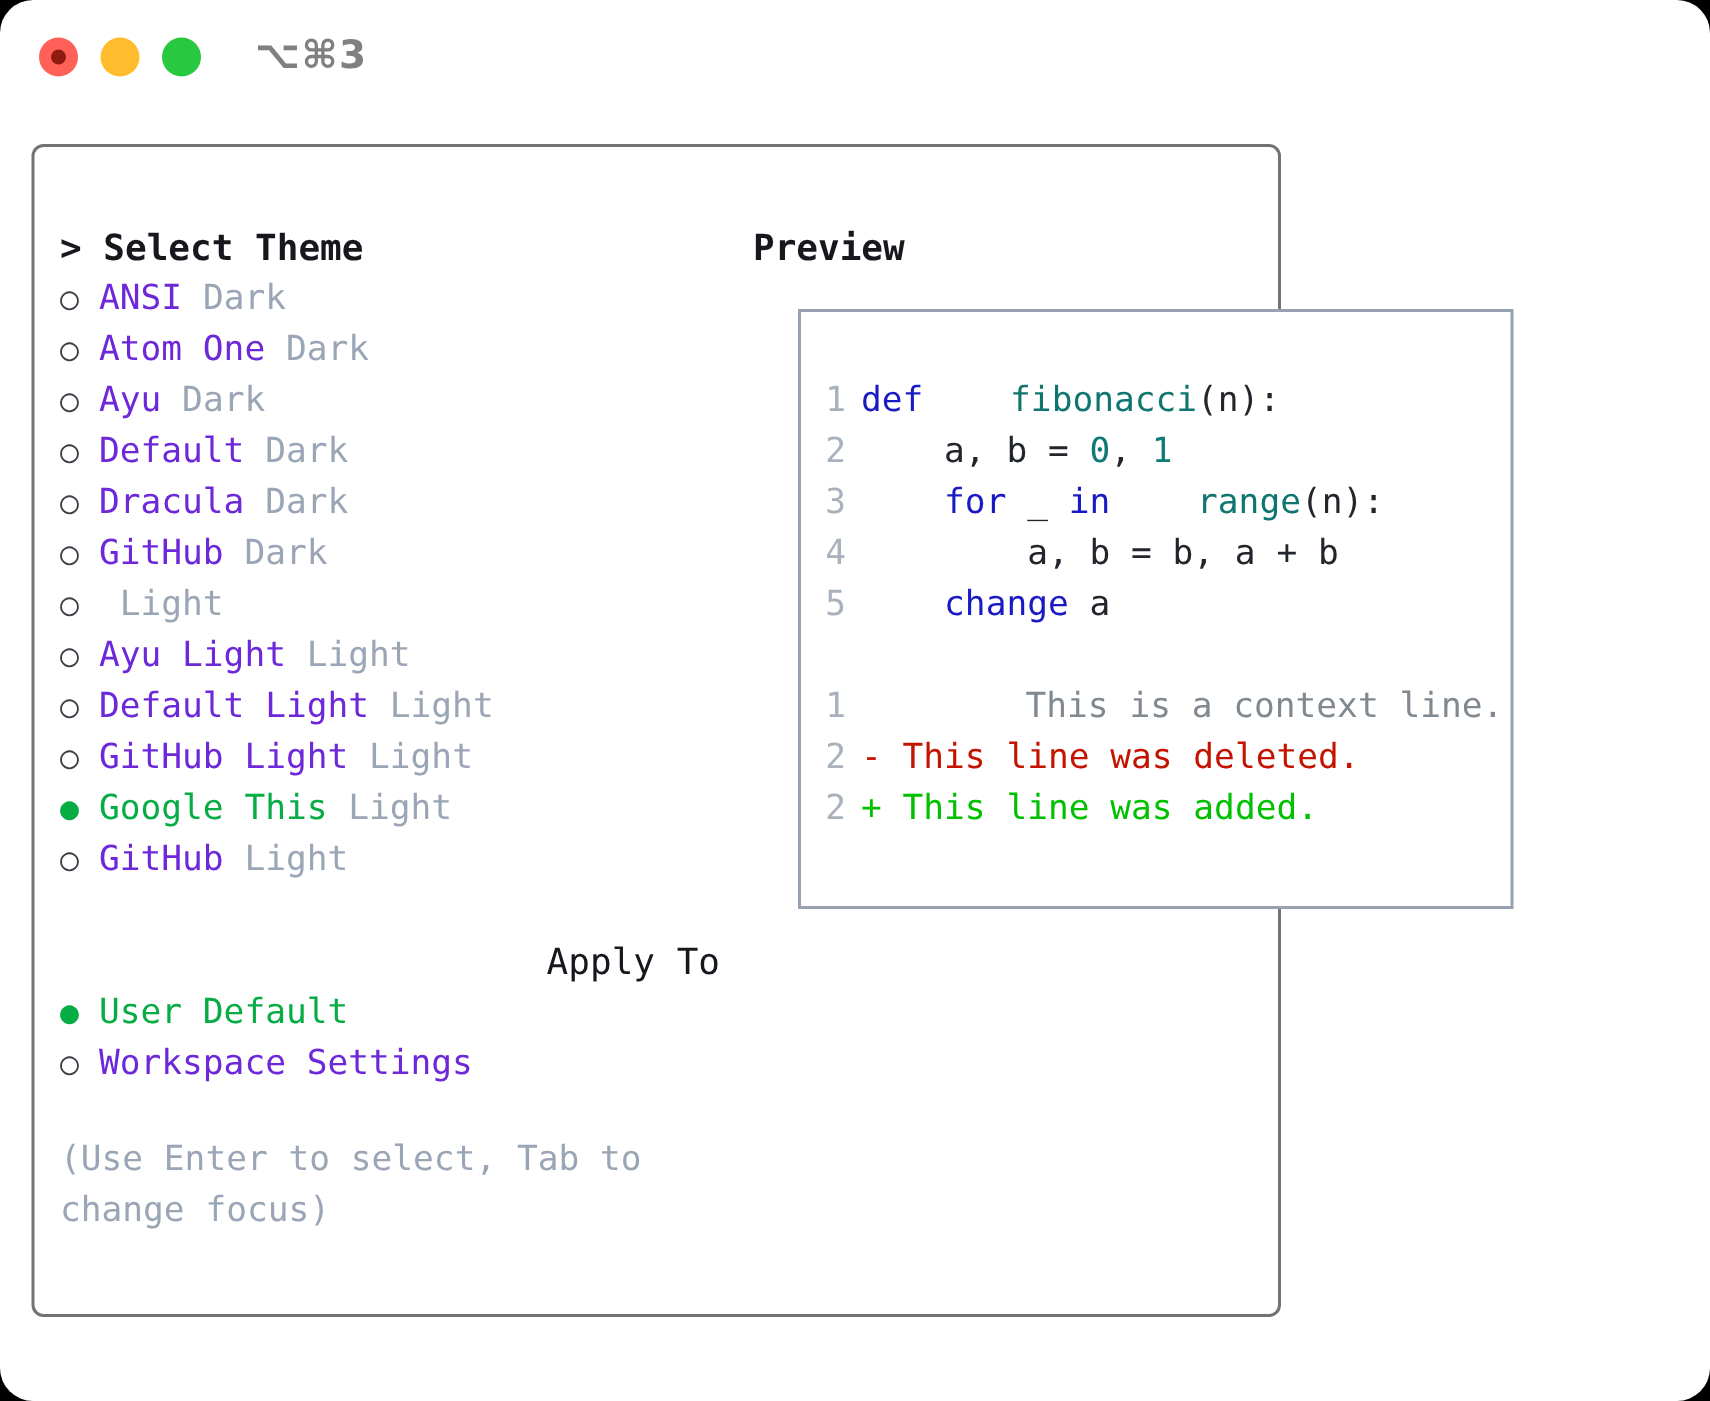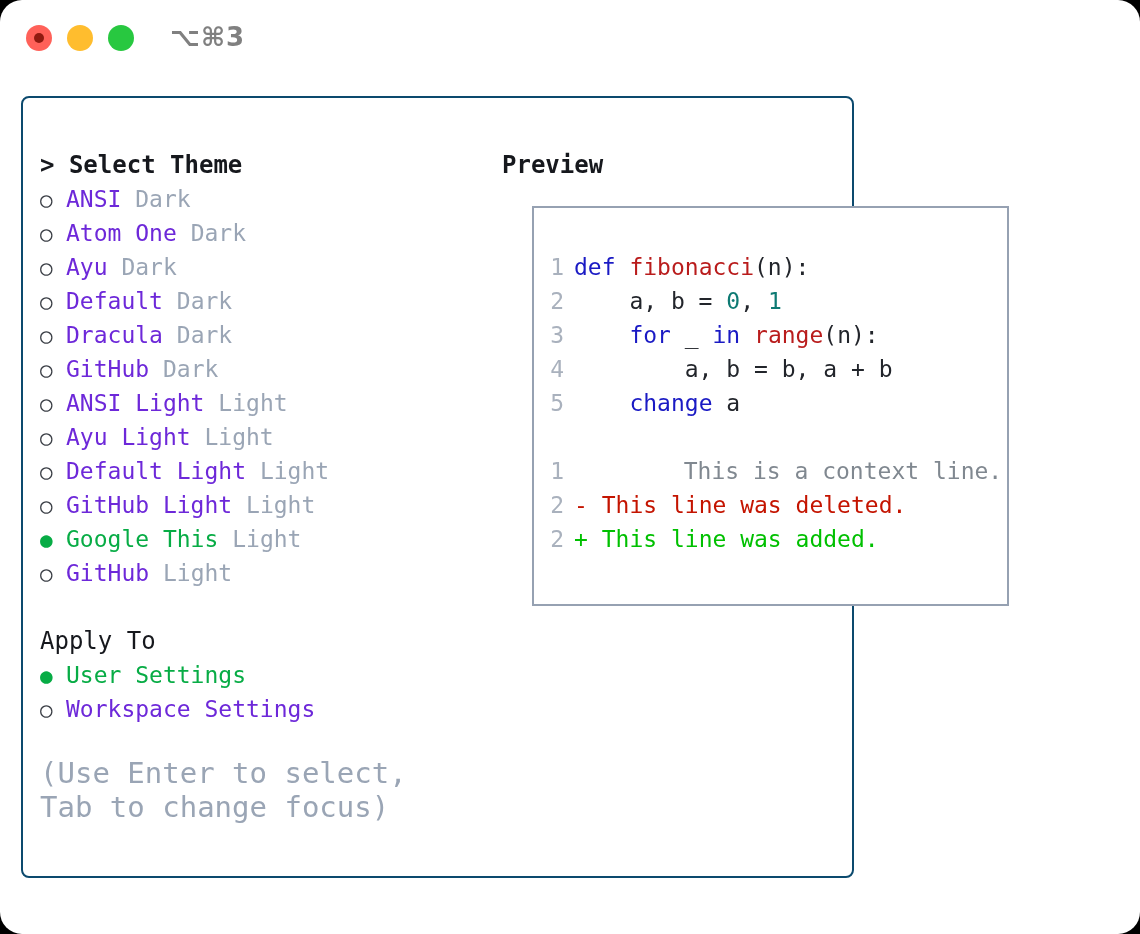--- a/index.html
+++ b/index.html
@@ -65,21 +65,21 @@
     letter-spacing: 1px;
     font-family: "DejaVu Sans", sans-serif;
   }
 
   
   .panel {
     position: absolute;
     left: 21px; top: 96px;
     width: 833px;
     height: 782px;
-    border: 2px solid #0c4a6e;
+    border: 2px solid #737373;
     border-radius: 8px;
     box-sizing: border-box;
     background: #ffffff;
   }
 
   
   .col-left {
     position: absolute;
     left: 17px; top: 50px;
     width: 440px;
@@ -93,20 +93,21 @@
   .section-header {
     font-size: 24px;
     font-weight: bold;
     color: #16181d;
     line-height: 34px;
     white-space: pre;
   }
   .section-header.plain {
     font-weight: normal;
     color: #16181d;
+    text-align: right;
   }
 
   .opt-list { margin: 0; padding: 0; }
   .opt {
     display: flex;
     align-items: baseline;
     line-height: 34px;
     height: 34px;
     font-size: 23px;
     white-space: pre;
@@ -120,21 +121,21 @@
   }
   .opt.selected .bullet { color: #07ac45; }
   .opt-name { color: #6d28d9; }
   .opt.selected .opt-name { color: #07ac45; }
   .opt-kind { color: #9aa5b5; }
 
   .spacer-row { height: 34px; }
 
   .hint {
     margin-top: 30px;
-    font-size: 29px;
+    font-size: 23px;
     line-height: 34px;
     color: #9aa5b5;
     width: 420px;
   }
 
   
   .preview-box {
     position: absolute;
     left: 30px; top: 58px;
     width: 477px;
@@ -160,21 +161,21 @@
     width: 40px;
     flex: 0 0 40px;
     text-align: right;
     color: #a9b1bd;
     padding-right: 10px;
     box-sizing: border-box;
   }
   .code-text { color: #22252b; }
 
   .tk-kw   { color: #1a1ac4; }
-  .tk-fn   { color: #b91c1c; }
+  .tk-fn   { color: #0f766e; margin-left: 44px; }
   .tk-num  { color: #0e7a73; }
   .tk-pl   { color: #22252b; }
 
   .diff-ctx { color: #808890; margin-left: 41px; }
   .diff-del { color: #c41400; }
   .diff-add { color: #00c000; }
 </style>
 </head>
 <body>
 
@@ -195,34 +196,34 @@
 
       <div class="section-header">&gt; Select Theme</div>
 
       <div class="opt-list" id="theme-list">
           <div class="opt"><span class="bullet">○</span><span class="opt-name">ANSI</span><span> </span><span class="opt-kind">Dark</span></div>
           <div class="opt"><span class="bullet">○</span><span class="opt-name">Atom One</span><span> </span><span class="opt-kind">Dark</span></div>
           <div class="opt"><span class="bullet">○</span><span class="opt-name">Ayu</span><span> </span><span class="opt-kind">Dark</span></div>
           <div class="opt"><span class="bullet">○</span><span class="opt-name">Default</span><span> </span><span class="opt-kind">Dark</span></div>
           <div class="opt"><span class="bullet">○</span><span class="opt-name">Dracula</span><span> </span><span class="opt-kind">Dark</span></div>
           <div class="opt"><span class="bullet">○</span><span class="opt-name">GitHub</span><span> </span><span class="opt-kind">Dark</span></div>
-          <div class="opt"><span class="bullet">○</span><span class="opt-name">ANSI Light</span><span> </span><span class="opt-kind">Light</span></div>
+          <div class="opt"><span class="bullet">○</span><span> </span><span class="opt-kind">Light</span></div>
           <div class="opt"><span class="bullet">○</span><span class="opt-name">Ayu Light</span><span> </span><span class="opt-kind">Light</span></div>
           <div class="opt"><span class="bullet">○</span><span class="opt-name">Default Light</span><span> </span><span class="opt-kind">Light</span></div>
           <div class="opt"><span class="bullet">○</span><span class="opt-name">GitHub Light</span><span> </span><span class="opt-kind">Light</span></div>
           <div class="opt selected"><span class="bullet">●</span><span class="opt-name">Google This</span><span> </span><span class="opt-kind">Light</span></div>
           <div class="opt"><span class="bullet">○</span><span class="opt-name">GitHub</span><span> </span><span class="opt-kind">Light</span></div>
         </div>
 
       <div class="spacer-row"></div>
 
       <div class="section-header plain">Apply To</div>
 
       <div class="opt-list" id="apply-list">
-          <div class="opt selected"><span class="bullet">●</span><span class="opt-name">User Settings</span></div>
+          <div class="opt selected"><span class="bullet">●</span><span class="opt-name">User Default</span></div>
           <div class="opt"><span class="bullet">○</span><span class="opt-name">Workspace Settings</span></div>
         </div>
 
       <div class="hint">(Use Enter to select, Tab to change focus)</div>
     </div>
 
     <div class="col-right">
       <div class="section-header">Preview</div>
 
       <div class="preview-box">

